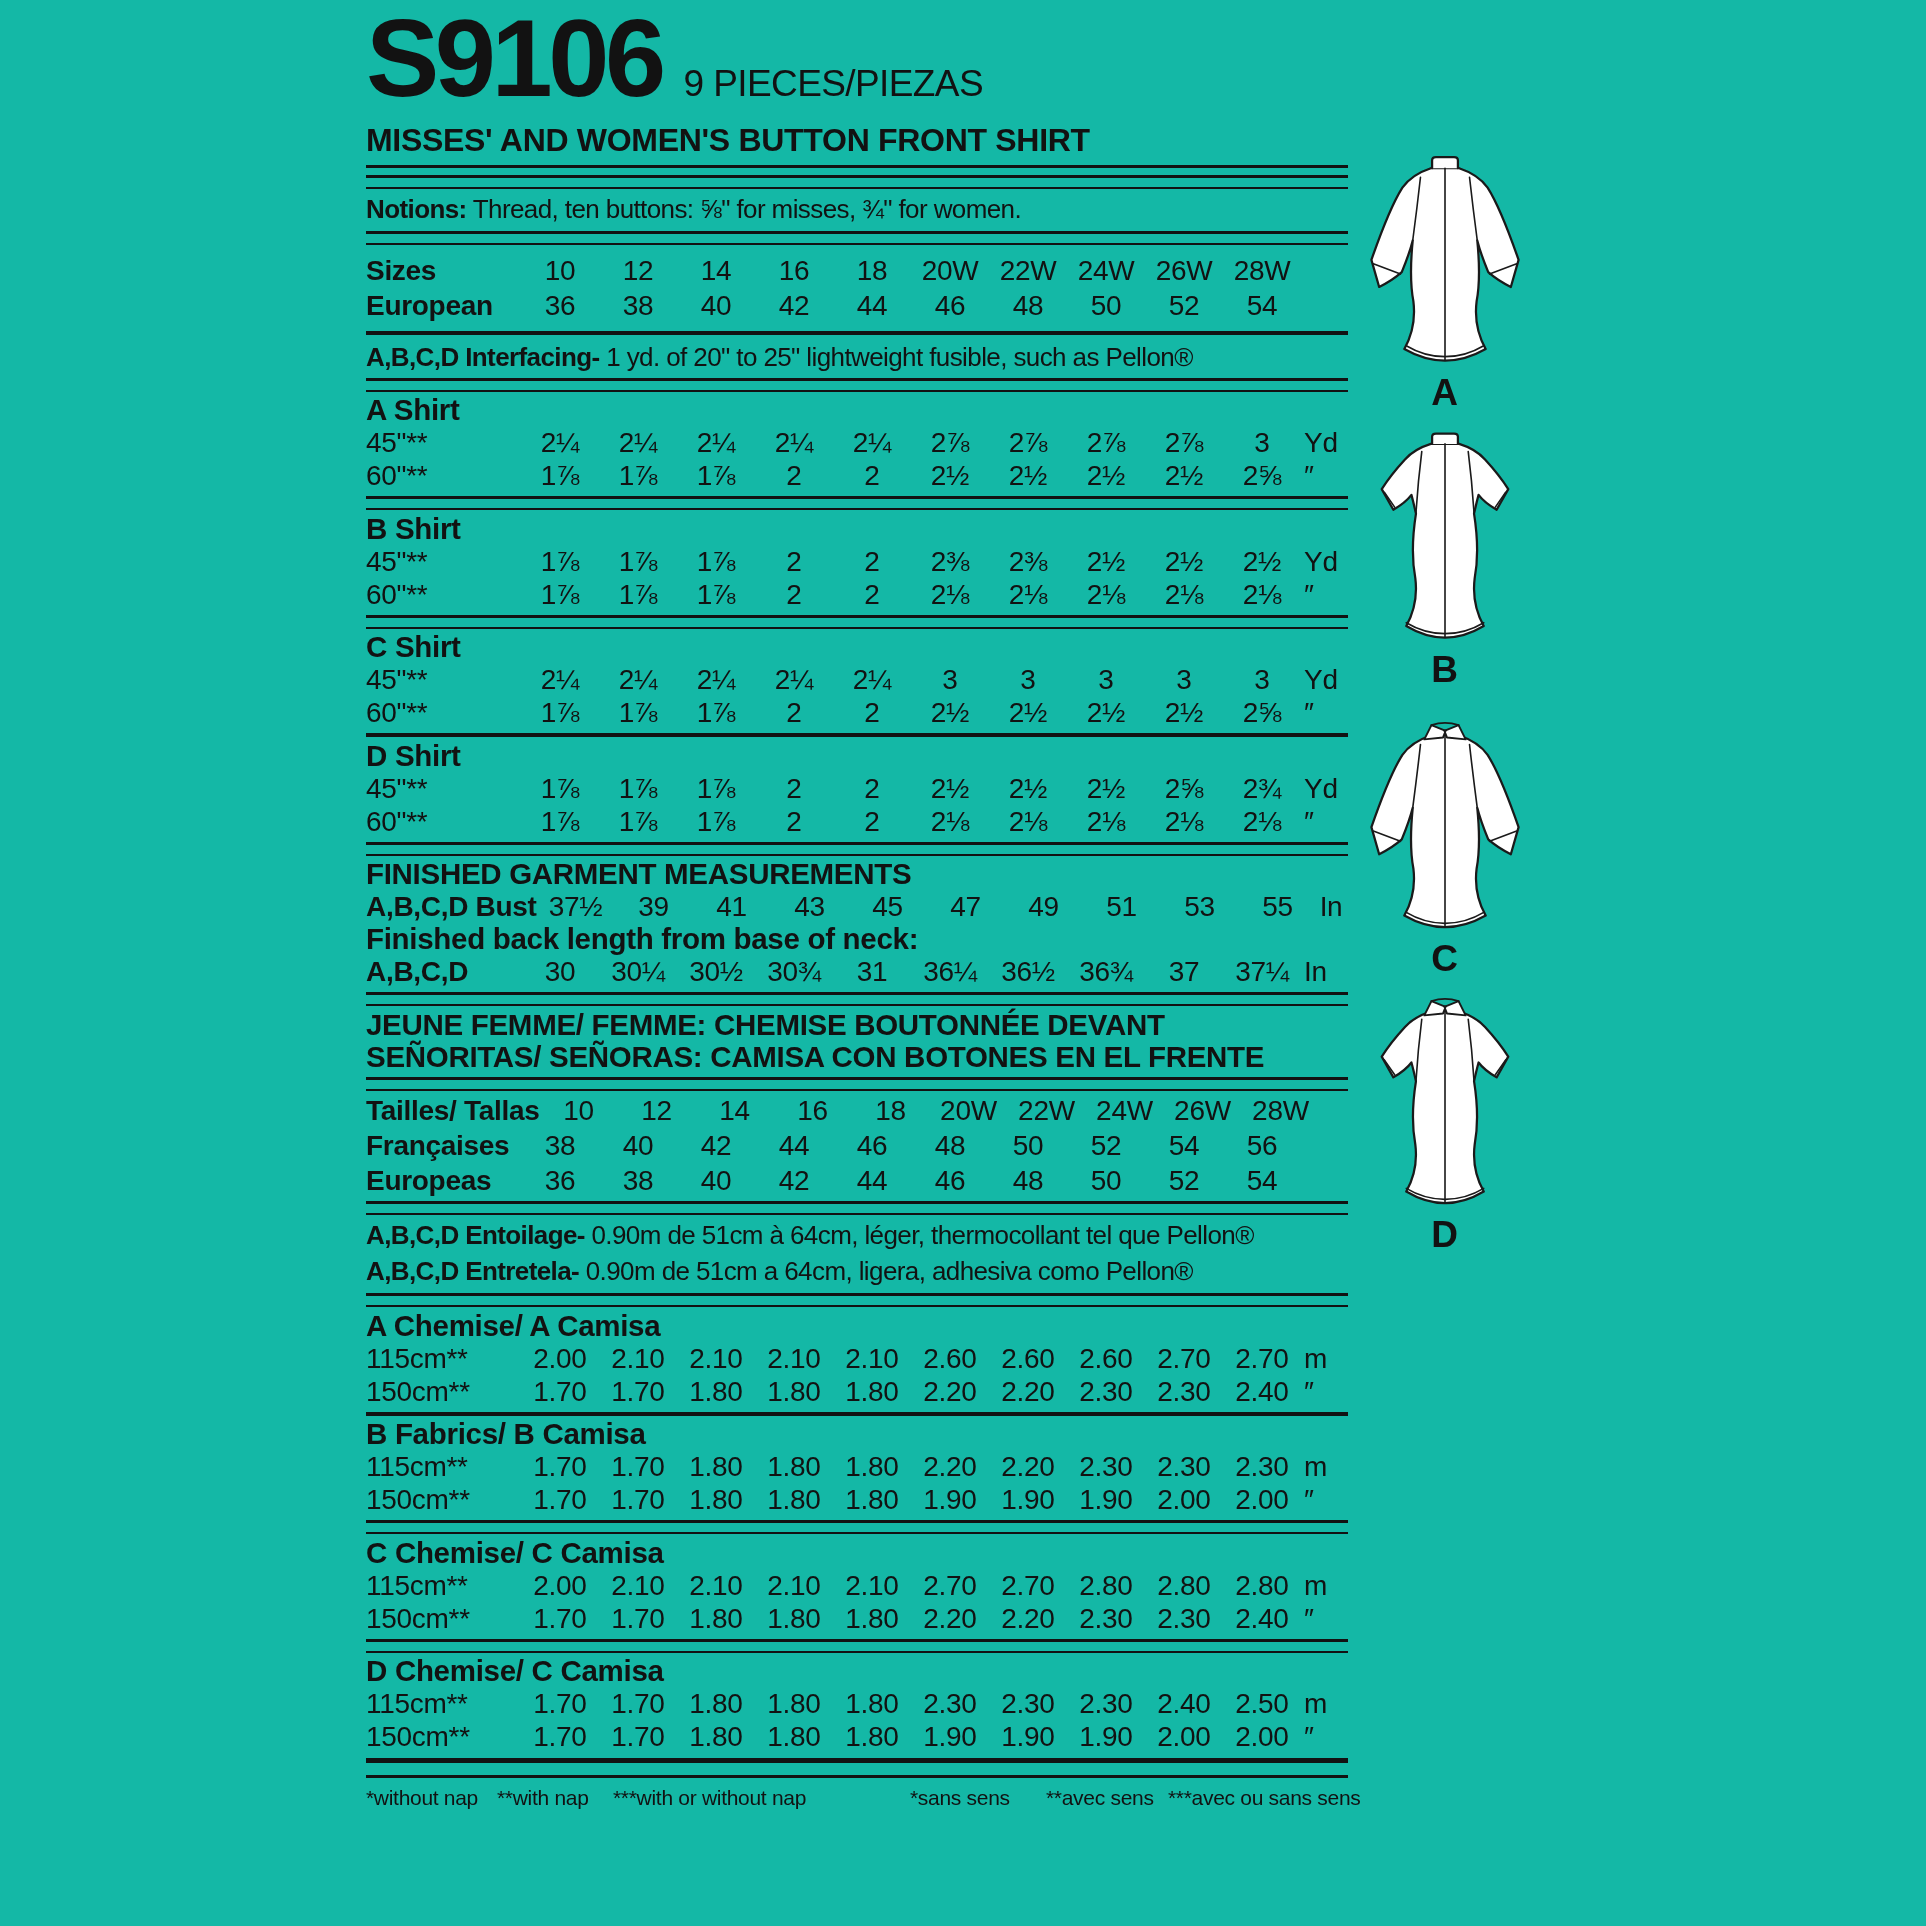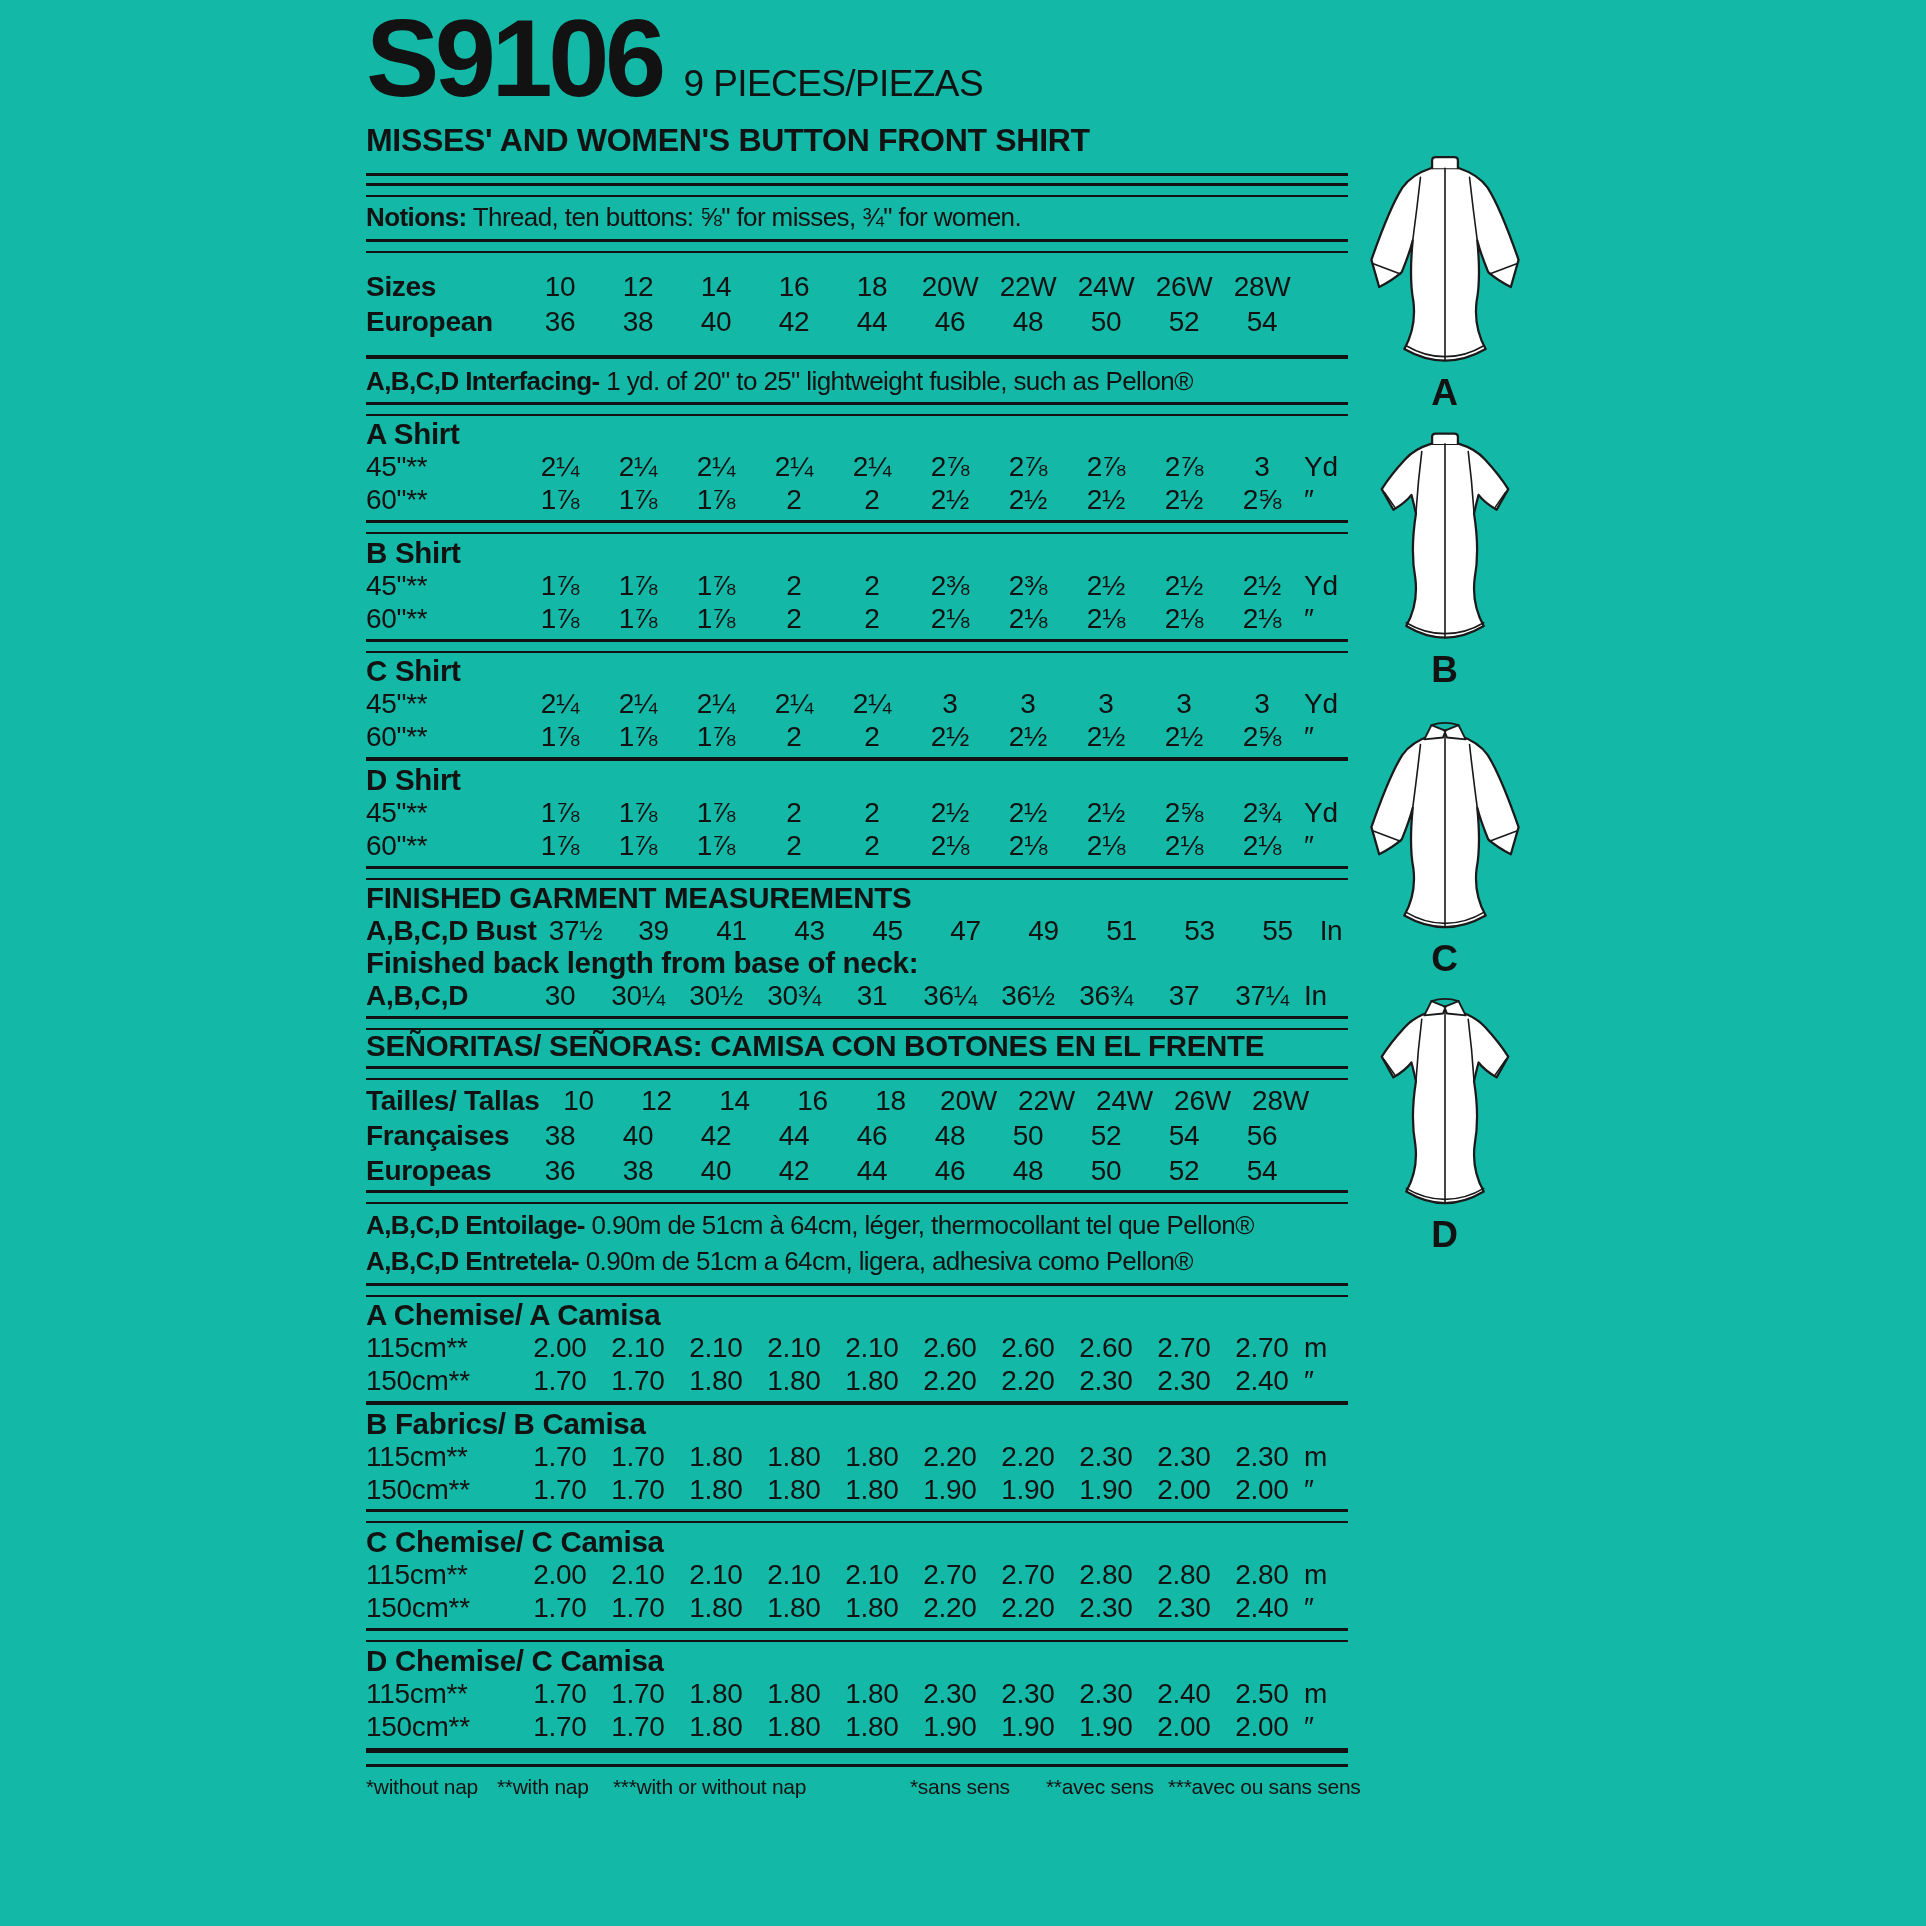--- a/index.html
+++ b/index.html
@@ -6,21 +6,21 @@
   .page{position:relative;width:1926px;height:1926px;background:#14b8a6;overflow:hidden;
         font-family:"Liberation Sans",sans-serif;color:#121212;letter-spacing:-0.3px;}
   .sheet{position:absolute;left:366px;top:0;width:982px;}
   .titlebar{display:flex;align-items:baseline;gap:22px;margin-top:9px;height:103px;}
   .pattern-number{font-size:110px;font-weight:bold;letter-spacing:-4.5px;line-height:98px;}
   .pieces{font-size:37px;letter-spacing:-0.6px;}
   .main-heading{margin-top:11.6px;font-size:32px;font-weight:bold;line-height:33px;height:33px;white-space:nowrap;}
   .rule{height:3.9px;background:#121212;}
   .rule.dbl{height:9px;background:transparent;border-top:3.9px solid #121212;border-bottom:2.6px solid #121212;}
   .rule.heavy{height:11.6px;background:transparent;border-top:5.8px solid #121212;border-bottom:3.2px solid #121212;}
-  .mt2{margin-top:16px}.mt4{margin-top:2.6px}.mt6{margin-top:3.9px}.mt8{margin-top:5.1px}
+  .mt2{margin-top:8px}.mt4{margin-top:2.6px}.mt6{margin-top:3.9px}.mt8{margin-top:5.1px}
   .mt10{margin-top:6.4px}.mt12{margin-top:7.7px}
   .para{margin-top:5.1px;font-size:26px;line-height:39px;letter-spacing:-0.6px;}
   .para .body-text{white-space:pre-line;}
   .textline{font-size:26px;line-height:36px;height:36px;letter-spacing:-0.6px;white-space:nowrap;}
   .b{font-weight:bold;}
   .trow{display:flex;height:33px;font-size:28px;line-height:33px;}
   .trow.h54{height:35px;line-height:35px;}
   .tlabel{flex:0 0 155px;white-space:nowrap;}
   .tlabel.b{font-weight:bold;}
   .cells{flex:0 0 783px;display:flex;}
@@ -262,20 +262,21 @@
           <span class="cell">36¼</span>
           <span class="cell">36½</span>
           <span class="cell">36¾</span>
           <span class="cell">37</span>
           <span class="cell">37¼</span>
         </span>
       <span class="tunit">In</span>
     </div>
     <div class="rule dbl mt6"></div>
 
+    <div class="sec-title mt4">JEUNE FEMME/ FEMME: CHEMISE BOUTONNÉE DEVANT</div>
     <div class="sec-title">SEÑORITAS/ SEÑORAS: CAMISA CON BOTONES EN EL FRENTE</div>
     <div class="rule dbl mt6"></div>
 
     <div class="trow h54 mt4">
       <span class="tlabel b">Tailles/ Tallas</span>
       <span class="cells">
           <span class="cell">10</span>
           <span class="cell">12</span>
           <span class="cell">14</span>
           <span class="cell">16</span>

